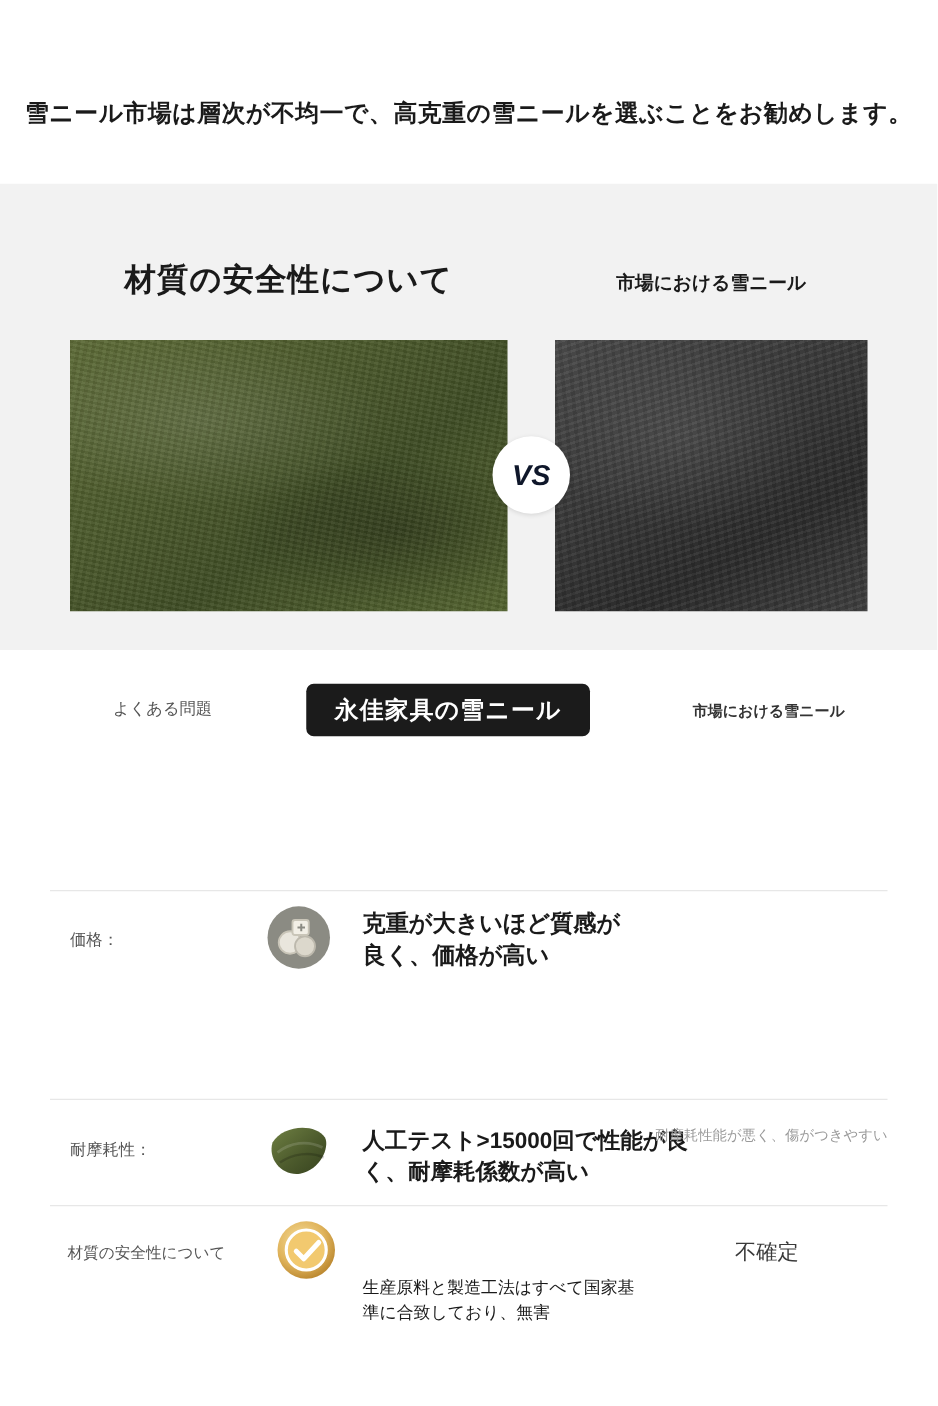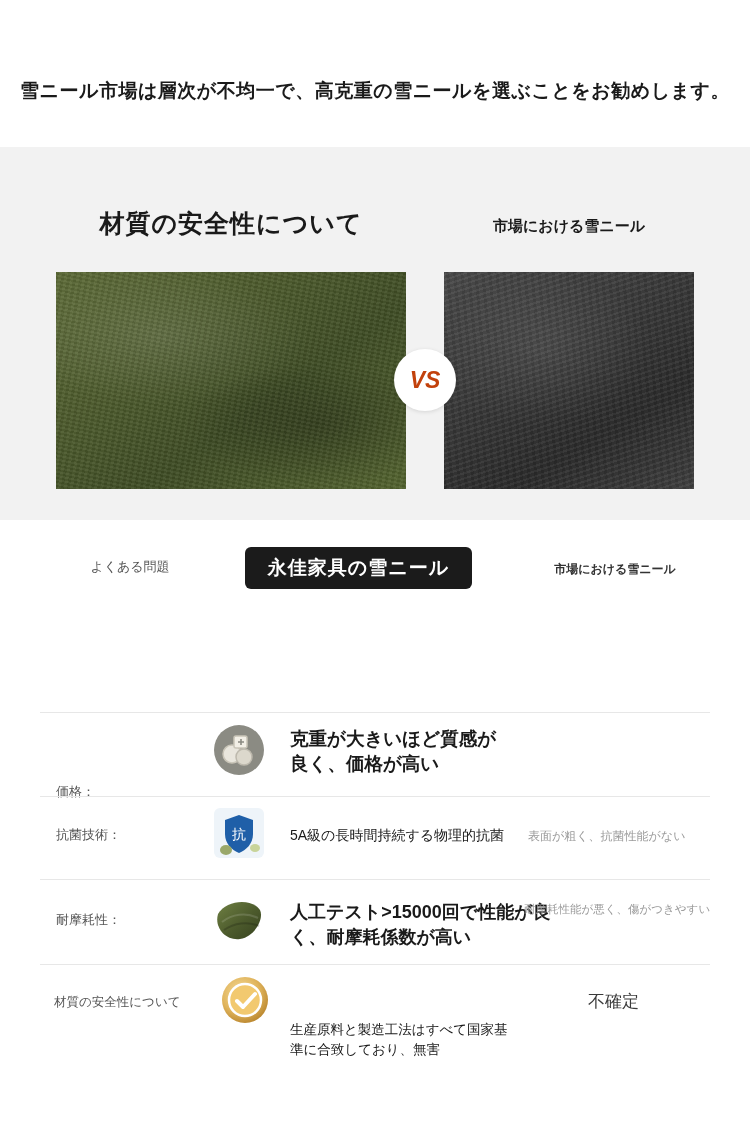--- a/index.html
+++ b/index.html
@@ -120,21 +120,21 @@
     width: 62px;
     height: 62px;
     border-radius: 50%;
     background: #ffffff;
     display: flex;
     align-items: center;
     justify-content: center;
     font-size: 23px;
     font-weight: 700;
     font-style: italic;
-    color: #c2410c;
+    color: #0f172a;
     box-shadow: 0 1px 4px rgba(0,0,0,0.12);
     z-index: 5;
   }
 
   
   .table-section {
     position: absolute;
     left: 0;
     top: 520px;
     width: 750px;
@@ -207,21 +207,21 @@
   }
 
   
   #row1 { top: 108px; height: 84px; }
   #row2 { top: 192px; height: 84px; }
   #row3 { top: 276px; height: 83px; }
   #row4 { top: 359px; height: 85px; }
   #row5 { top: 444px; height: 82px; }
 
   #row1 .row-label { top: 30px; }
-  #row2 .row-label { top: 30px; margin-top: 40px; }
+  #row2 .row-label { top: 30px; }
   #row3 .row-label { top: 29px; }
   #row4 .row-label { top: 31px; }
   #row5 .row-label { top: 29px; left: 14px; font-size: 12.5px; }
 
   #row1 .thumb { left: 172px; top: 8px; }
   #row2 .thumb { left: 172px; top: 10px; }
   #row3 .thumb { left: 172px; top: 9px; }
   #row4 .thumb { left: 172px; top: 12px; }
   #row5 .thumb { left: 178px; top: 8px; }
 
@@ -272,34 +272,20 @@
           <circle cx="27" cy="27" r="25" fill="#8b8b83"></circle>
           <circle cx="20" cy="31" r="9" fill="#e9e6dd" stroke="#c9c5b8" stroke-width="1.5"></circle>
           <circle cx="32" cy="34" r="8" fill="#dcd8cc" stroke="#bdb9ad" stroke-width="1.5"></circle>
           <rect x="22" y="13" width="13" height="12" rx="2" fill="#f2efe6" stroke="#c9c5b8" stroke-width="1.5"></rect>
           <path d="M26 19 h6 M29 16 v6" stroke="#8b8b83" stroke-width="1.6"></path>
         </svg>
       </div>
       <div class="main-text">克重が大きいほど質感が良く、価格が高い</div>
     </div>
 
-    <div class="row" id="row3">
-      <div class="row-label">抗菌技術：</div>
-      <div class="thumb">
-        <svg width="54" height="54" viewBox="0 0 54 54">
-          <rect x="2" y="2" width="50" height="50" rx="6" fill="#eef4f9"></rect>
-          <path d="M27 9 L41 14 V28 C41 38 34 44 27 47 C20 44 13 38 13 28 V14 Z" fill="#1f5fa8"></path>
-          <text x="27" y="33" text-anchor="middle" font-size="14" fill="#ffffff" font-family="'Liberation Sans', sans-serif">抗</text>
-          <ellipse cx="14" cy="44" rx="6" ry="5" fill="#9aa86a"></ellipse>
-          <ellipse cx="43" cy="42" rx="5" ry="4" fill="#c8d49a"></ellipse>
-        </svg>
-      </div>
-      <div class="main-text">5A級の長時間持続する物理的抗菌</div>
-      <div class="sub-text">表面が粗く、抗菌性能がない</div>
-    </div>
 
     <div class="row" id="row4">
       <div class="row-label">耐摩耗性：</div>
       <div class="thumb">
         <svg width="54" height="54" viewBox="0 0 54 54">
           <defs>
             <linearGradient id="g4" x1="0" y1="0" x2="1" y2="1">
               <stop offset="0%" stop-color="#6f8043"></stop>
               <stop offset="55%" stop-color="#4c5a2c"></stop>
               <stop offset="100%" stop-color="#36421f"></stop>

